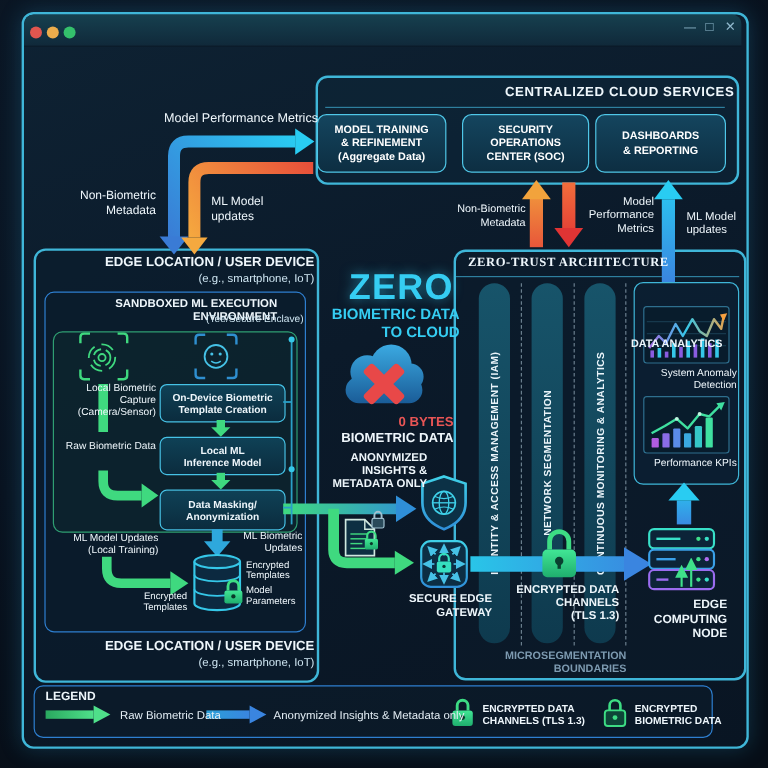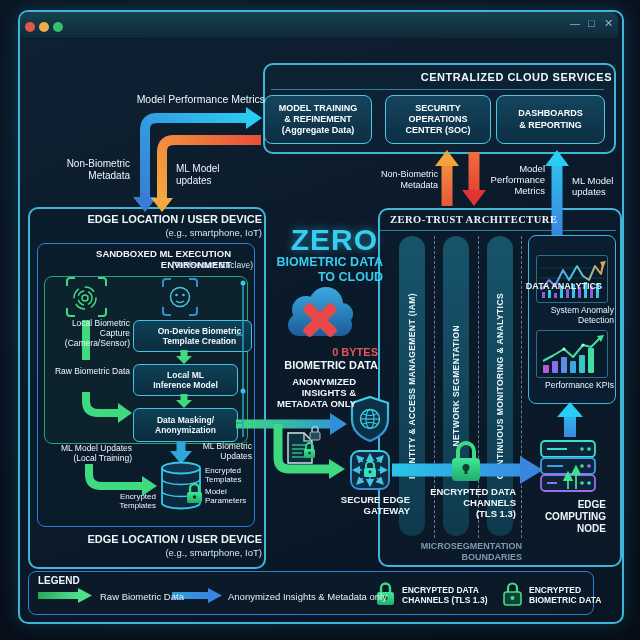--- a/index.html
+++ b/index.html
@@ -45,21 +45,21 @@
   <div class="box" style="left:28px;top:207px;width:234px;height:358px;border:2px solid #3fb6d8;background:rgba(11,30,46,.55);"></div>
   <div class="t c" style="left:28px;top:213px;width:234px;font-size:11px;">EDGE LOCATION / USER DEVICE</div>
   <div class="t c reg" style="left:28px;top:227px;width:234px;font-size:9.5px;color:#cfe6f2;">(e.g., smartphone, IoT)</div>
   <div class="box" style="left:37px;top:243px;width:216px;height:282px;border:1.5px solid #2e7fd0;border-radius:8px;background:rgba(9,27,44,.5);"></div>
   <div class="t c" style="left:37px;top:248px;width:194px;font-size:9.5px;">SANDBOXED ML EXECUTION ENVIRONMENT</div>
   <div class="t c reg" style="left:37px;top:260px;width:216px;font-size:8.5px;color:#cfe6f2;">(Tee/Secure Enclave)</div>
   <div class="box" style="left:44px;top:276px;width:202px;height:166px;border:1.5px solid #2f9e72;border-radius:8px;background:rgba(17,48,48,.35);"></div>
   <div class="t c reg" style="left:46px;top:318px;width:84px;font-size:8.5px;">Local Biometric
 Capture
 (Camera/Sensor)</div>
-  <div class="pbox" style="left:133px;top:320px;width:103px;height:30px;padding-left:14px;">On-Device Biometric
+  <div class="pbox" style="left:133px;top:320px;width:103px;height:30px;">On-Device Biometric
 Template Creation</div>
   <div class="pbox" style="left:133px;top:408px;width:103px;height:32px;">Data Masking/
 Anonymization</div>
   <div class="pbox" style="left:133px;top:364px;width:103px;height:30px;">Local ML
 Inference Model</div>
   <div class="t c reg" style="left:46px;top:366px;width:84px;font-size:8.5px;">Raw Biometric
 Data</div>
   <div class="t c reg" style="left:44px;top:443px;width:88px;font-size:8.5px;">ML Model Updates
 (Local Training)</div>
   <div class="t c reg" style="left:100px;top:492px;width:56px;font-size:8px;">Encrypted

